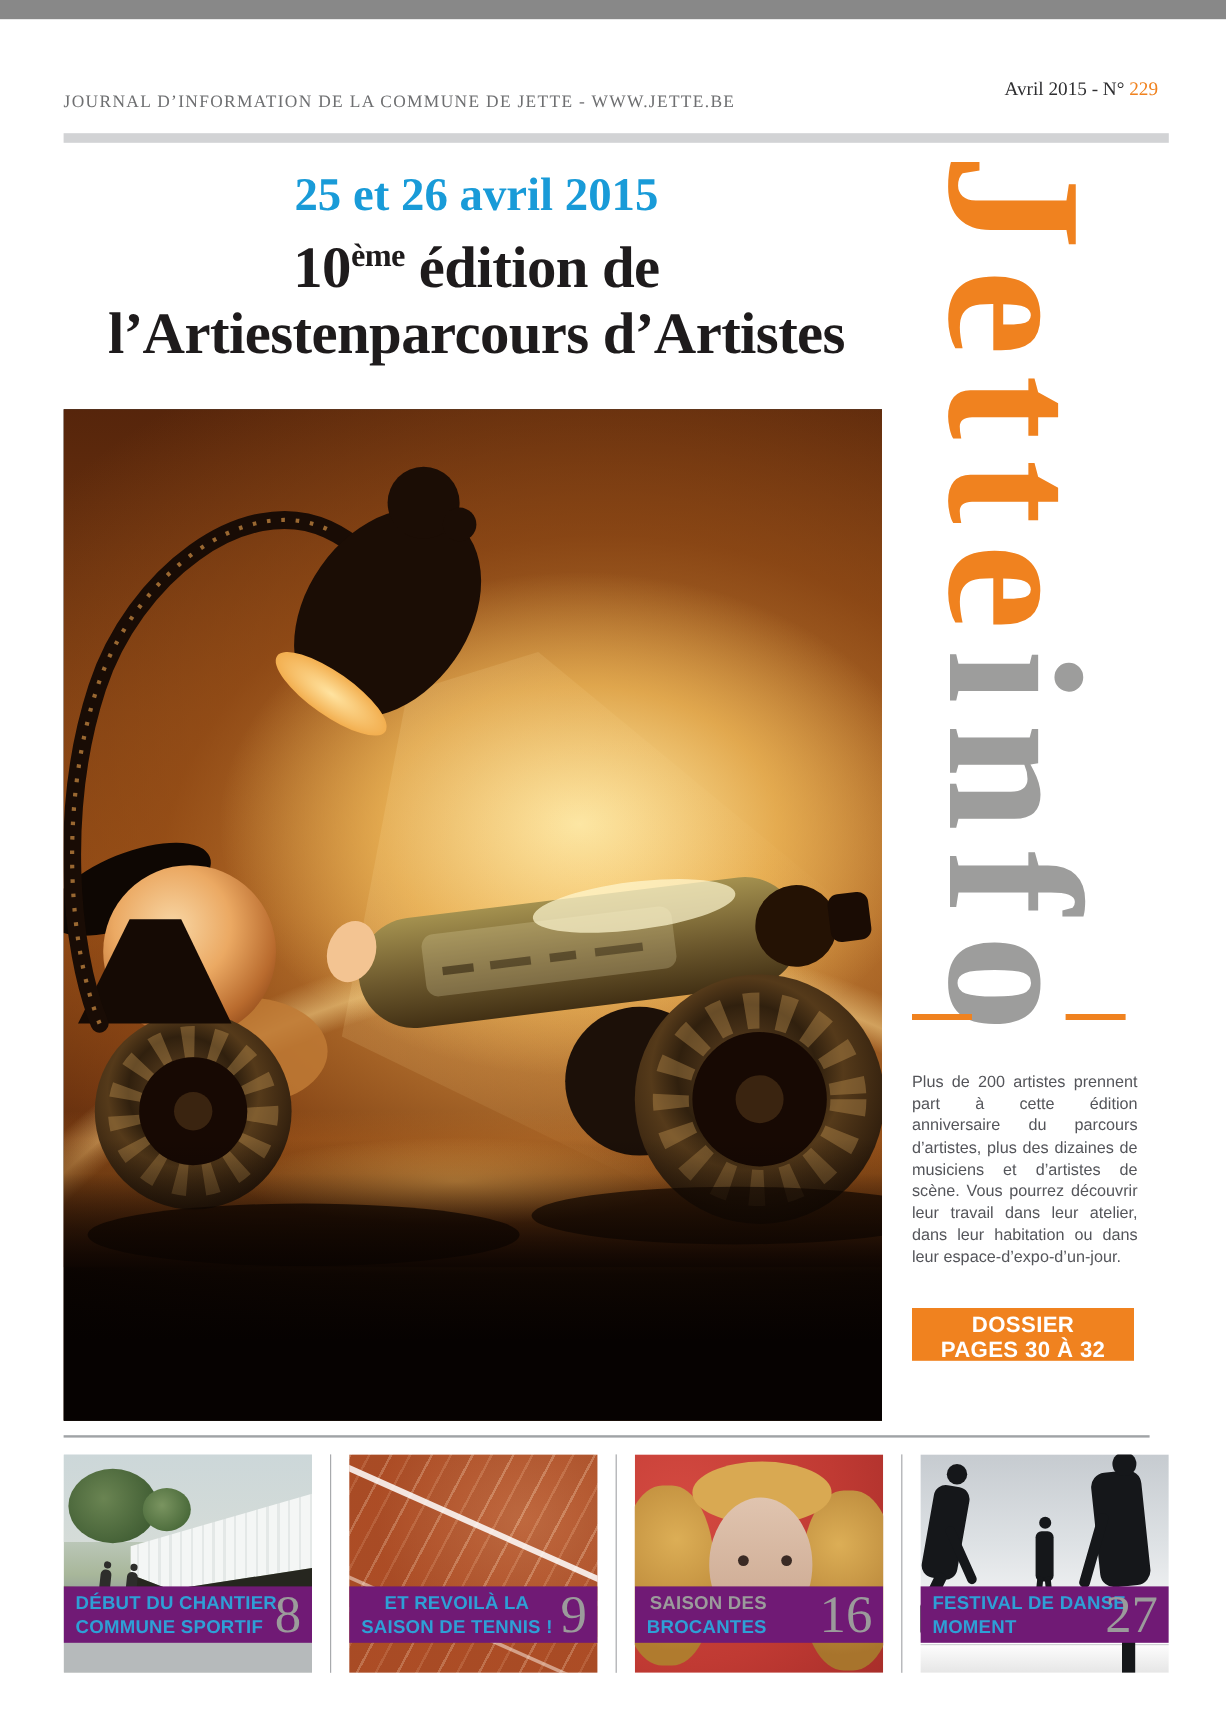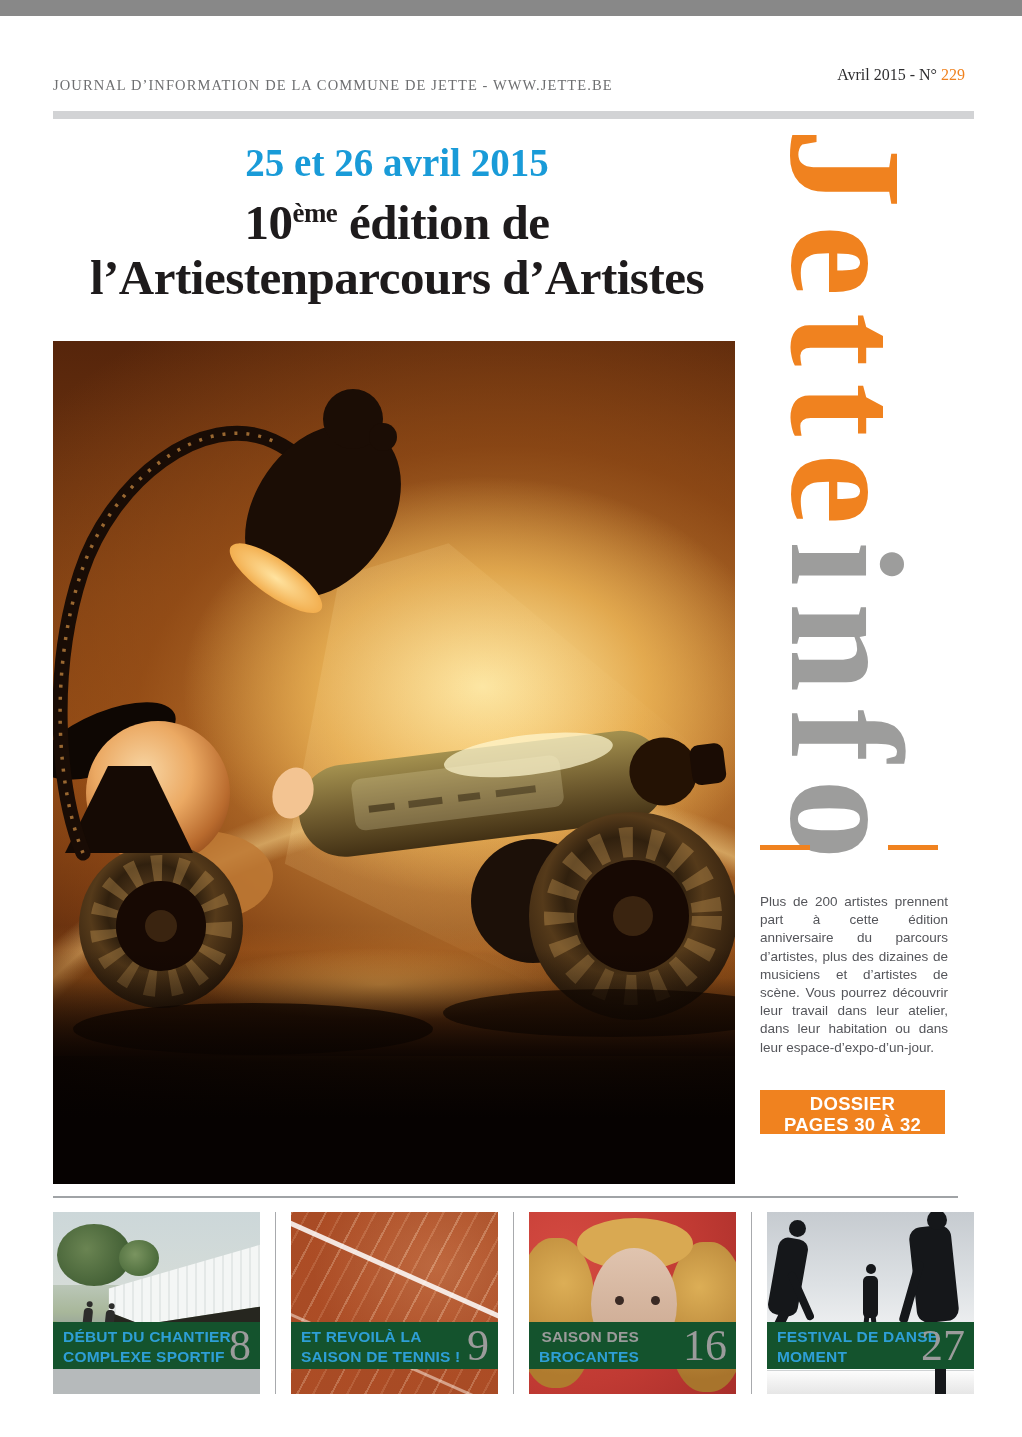--- a/index.html
+++ b/index.html
@@ -54,27 +54,27 @@
            letter-spacing:.3px;box-sizing:border-box;}
   .imprint{left:758px;top:1121px;width:215px;font-size:8.8px;line-height:12.8px;
            letter-spacing:.4px;color:#68696B;}
   .imprint .sep{color:#F0821F;font-weight:bold;}
 
   .rule{left:53px;top:1180px;width:905px;height:2px;background:#A0A3A6;}
 
   
   .teaser{top:1196px;width:207px;height:182px;overflow:hidden;}
   .teaser .thumb{position:absolute;inset:0;}
-  .band{position:absolute;left:0;right:0;top:110px;height:47px;background:#14532d;}
+  .band{position:absolute;left:0;right:0;top:110px;height:47px;background:#701a75;}
   .t-title{position:absolute;left:10px;top:5px;font-size:15.5px;line-height:20px;
            font-weight:bold;letter-spacing:.2px;color:#2E9FD6;}
   .t-title .muted{color:#9B9B9B;text-align:right;}
   .t-page{position:absolute;right:9px;bottom:1px;font-family:"Liberation Serif",serif;
           font-size:44px;line-height:44px;color:#9B9B9B;}
-  .tz1{left:53px;} .tz2{left:291px;} .tz3{left:529px;} .tz4{left:767px;}
+  .tz1{left:53px;} .tz2{left:291px;text-align:center;} .tz3{left:529px;} .tz4{left:767px;}
   .tdiv{top:1196px;width:1px;height:182px;background:#A8AAAD;}
   .td1{left:275px;} .td2{left:513px;} .td3{left:751px;}
 
   
   .t1{background:linear-gradient(180deg,#cdd8da 0%,#cfd9d8 30%,#c2cdc4 34%,#a8b79a 55%,#9aa79a 62%,#b4b8b6 70%,#babdbc 100%);}
   .t1 .sky{inset:0;height:40%;background:linear-gradient(180deg,#ccd7d9,#d5dcd8);}
   .t1 .tree1{left:4px;top:12px;width:74px;height:62px;border-radius:50%;
       background:radial-gradient(circle at 40% 40%, #6a8452, #415e34 75%);}
   .t1 .tree2{left:66px;top:28px;width:40px;height:36px;border-radius:50%;
       background:radial-gradient(circle at 40% 40%, #7a9460, #4a6a3a 75%);}
@@ -242,21 +242,21 @@
       <div class="abs bldw"></div>
       <div class="abs bldd"></div>
       <div class="abs grass"></div>
       <div class="abs road"></div>
       <div class="abs jog j1"></div>
       <div class="abs jog j2"></div>
     </div>
     <div class="band">
       <div class="t-title">
         <div>DÉBUT DU CHANTIER</div>
-        <div>COMPLEXE SPORTIF</div>
+        <div>COMMUNE SPORTIF</div>
       </div>
       <div class="t-page">8</div>
     </div>
   </div>
 
   <div class="abs teaser tz2">
     <div class="thumb t2">
       <div class="abs line1"></div>
       <div class="abs line2"></div>
     </div>

